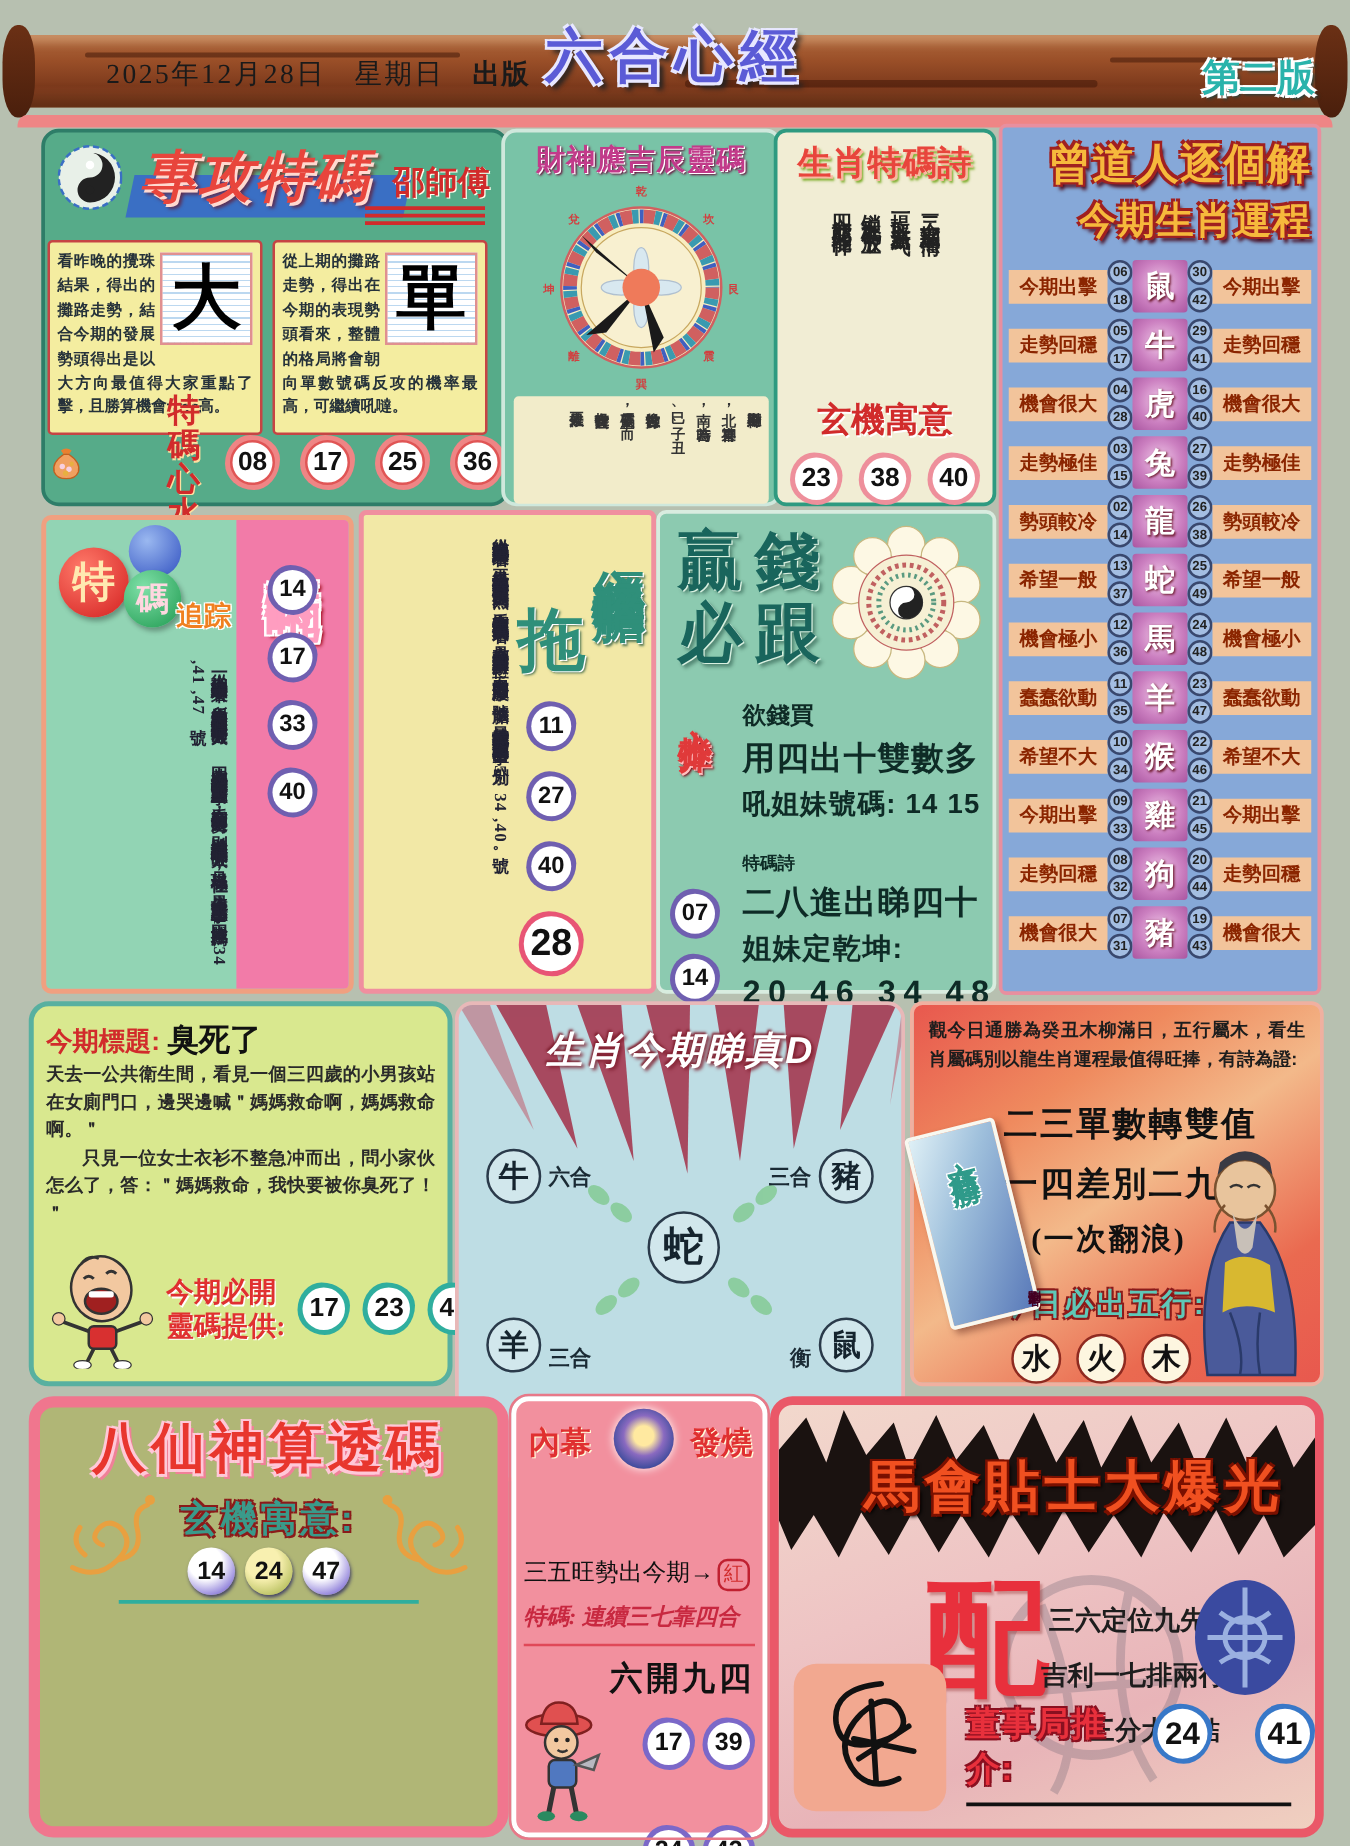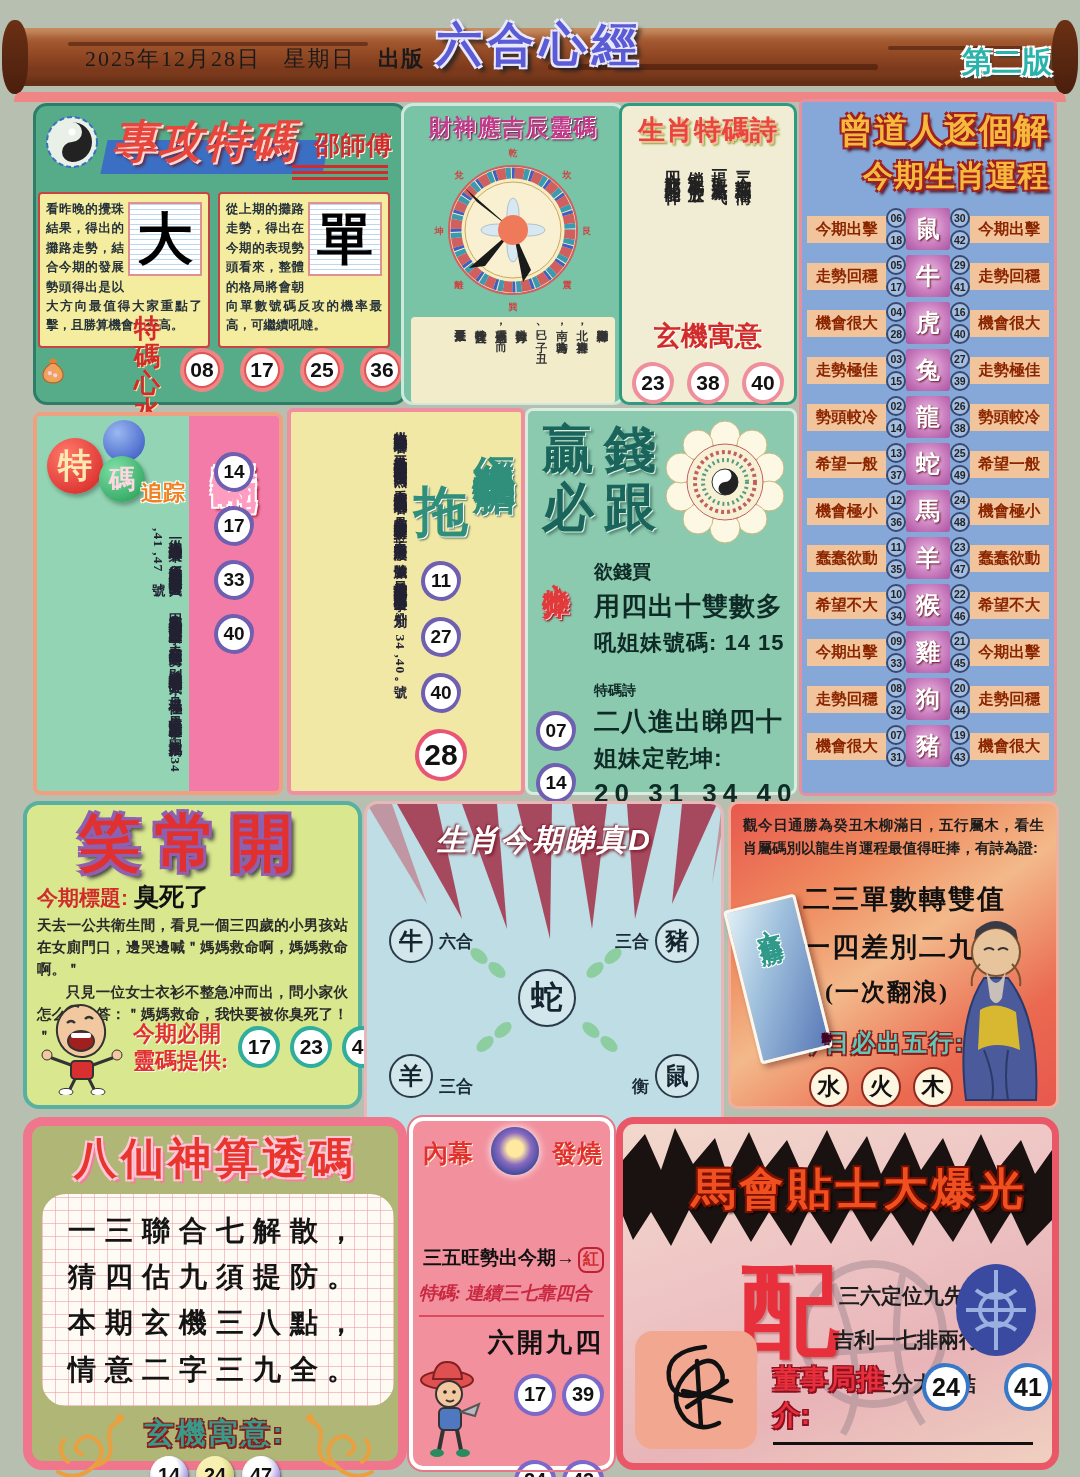--- a/index.html
+++ b/index.html
@@ -251,21 +251,21 @@
           outline:2px solid #e87888; border-radius:14px; padding:6px; }
   #nm-logo { position:relative; height:104px; }
   .nm-red { position:absolute; top:10px; font-size:25px; font-weight:bold; color:#e03030;
           font-family:"Liberation Serif",serif; text-shadow:1px 1px 0 #ffd; }
   #nm-left { left:4px; } #nm-right { right:2px; }
   #nm-orb { position:absolute; left:72px; top:0; width:48px; height:48px; border-radius:50%;
           background:radial-gradient(circle at 50% 45%, #ffe9a0 0 22%, #8a6ac0 45%, #3a4a9a 75%); box-shadow:0 0 8px #fff; }
   #nm-main { position:absolute; left:0; right:0; top:44px; text-align:center; font-size:46px; font-weight:bold;
           letter-spacing:10px; color:#9ad4c4; font-family:"Liberation Serif",serif;
           text-shadow:-2px -2px 0 #8a62b0, 2px -2px 0 #8a62b0, -2px 2px 0 #55357a, 3px 3px 2px #444; }
-  #nm-line1 { margin-top:14px; font-size:19px; font-weight:bold; color:#111; white-space:nowrap;text-align:right; }
+  #nm-line1 { margin-top:14px; font-size:19px; font-weight:normal; color:#111; white-space:nowrap; }
   .nm-circle { display:inline-flex; align-items:center; justify-content:center; width:26px; height:26px;
           border:2px solid #c02030; border-radius:8px; color:#d12b2b; font-size:16px; margin-left:3px; }
   #nm-line2 { margin-top:8px; font-size:18px; font-weight:bold; color:#c82840; font-style:italic;
           font-family:"Liberation Serif",serif; white-space:nowrap; }
   #nm-div { margin-top:10px; border-top:2.5px solid #e04858; }
   #nm-line3 { margin-top:8px; text-align:right; font-size:26px; font-weight:bold; color:#111;
           font-family:"Liberation Serif",serif; letter-spacing:3px; }
   .nm-ballrow { display:flex; justify-content:flex-end; gap:6px; margin-top:14px; }
   .b-lav { background:#7b68c8; }
   .b-lav .num { width:34px; height:34px; font-size:20px; }
@@ -693,26 +693,25 @@
           <span class="num">36</span>
         </span>
     </div>
     <div id="yq-lines">
       <div class="yq-s">欲錢買</div>
       <div class="yq-l">用四出十雙數多</div>
       <div class="yq-l" style="font-size:22px">吼姐妹號碼: 14 15</div>
       <div class="yq-xs">特碼詩</div>
       <div class="yq-l">二八進出睇四十</div>
       <div class="yq-l" style="font-size:23px">姐妹定乾坤:</div>
-      <div class="yq-l" style="letter-spacing:6px">20 31 34 40</div>
+      <div class="yq-l" style="letter-spacing:6px">20 46 34 48</div>
     </div>
   </div>
 
   <div class="panel" id="p-joke">
-    <div id="jk-title">笑常開</div>
     <div id="jk-topic">
       <span>今期標題:</span><b>臭死了</b>
     </div>
     <div class="jk-para">天去一公共衛生間，看見一個三四歲的小男孩站在女廁門口，邊哭邊喊＂媽媽救命啊，媽媽救命啊。＂</div>
     <div class="jk-para ind">只見一位女士衣衫不整急冲而出，問小家伙怎么了，答：＂媽媽救命，我快要被你臭死了！＂</div>
     <div id="jk-foot">
       <svg id="jk-man" width="96" height="96" viewBox="0 0 96 96">
         <ellipse cx="44" cy="32" rx="24" ry="26" fill="#f2c8a0" stroke="#333" stroke-width="2" transform="rotate(-12 44 32)"></ellipse>
         <path d="M28 12 q6 -8 14 -4" fill="none" stroke="#333" stroke-width="2"></path>
         <path d="M30 24 q4 -4 8 0 M48 20 q4 -4 8 0" fill="none" stroke="#333" stroke-width="2.4"></path>
@@ -815,26 +814,20 @@
       <circle cx="60" cy="52" r="24" fill="#e8c49c" stroke="#7a5230" stroke-width="2"></circle>
       <path d="M38 40 Q60 16 82 40 L80 30 Q60 12 40 30 Z" fill="#3a3a44"></path>
       <path d="M48 50 q5 -4 10 0 M62 50 q5 -4 10 0" stroke="#333" stroke-width="2" fill="none"></path>
       <path d="M50 70 Q60 96 70 70 L66 98 Q60 108 54 98 Z" fill="#c8c0b8"></path>
       <path d="M44 64 q-10 10 -8 22 M76 64 q10 10 8 22" stroke="#7a5230" stroke-width="2" fill="none"></path>
     </svg>
   </div>
 
   <div class="panel" id="p-baxian">
     <div id="bx-title">八仙神算透碼</div>
-    <div id="bx-box">
-      <div class="bx-line">一三聯合七解散，</div>
-      <div class="bx-line">猜四估九須提防。</div>
-      <div class="bx-line">本期玄機三八點，</div>
-      <div class="bx-line">情意二字三九全。</div>
-    </div>
     <div id="bx-foot">
       <svg class="bx-dragon" style="left:6px" width="84" height="86" viewBox="0 0 84 86">
         <path d="M10 70 Q30 80 46 64 Q60 50 48 38 Q38 30 30 40 Q24 48 34 52 M46 64 Q66 60 62 40 Q58 24 70 20 M20 60 Q8 50 16 38" fill="none" stroke="#e8a040" stroke-width="4" stroke-linecap="round"></path>
         <circle cx="72" cy="16" r="4" fill="#e8a040"></circle>
       </svg>
       <svg class="bx-dragon" style="right:6px; transform:scaleX(-1)" width="84" height="86" viewBox="0 0 84 86">
         <path d="M10 70 Q30 80 46 64 Q60 50 48 38 Q38 30 30 40 Q24 48 34 52 M46 64 Q66 60 62 40 Q58 24 70 20 M20 60 Q8 50 16 38" fill="none" stroke="#e8a040" stroke-width="4" stroke-linecap="round"></path>
         <circle cx="72" cy="16" r="4" fill="#e8a040"></circle>
       </svg>
       <div id="bx-foot-label">玄機寓意:</div>

